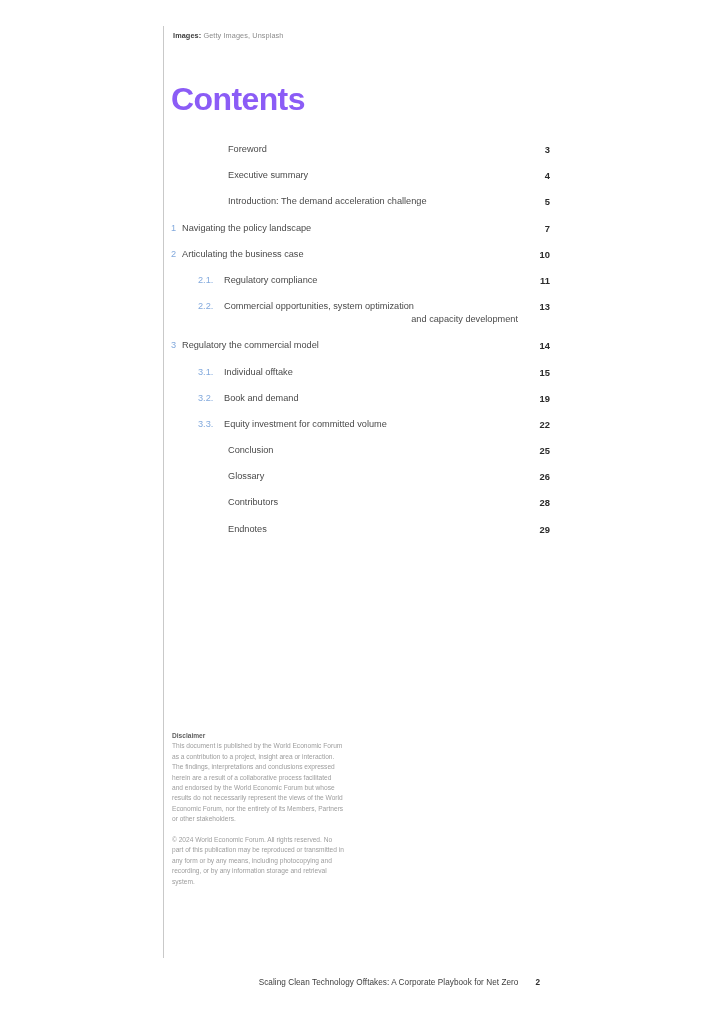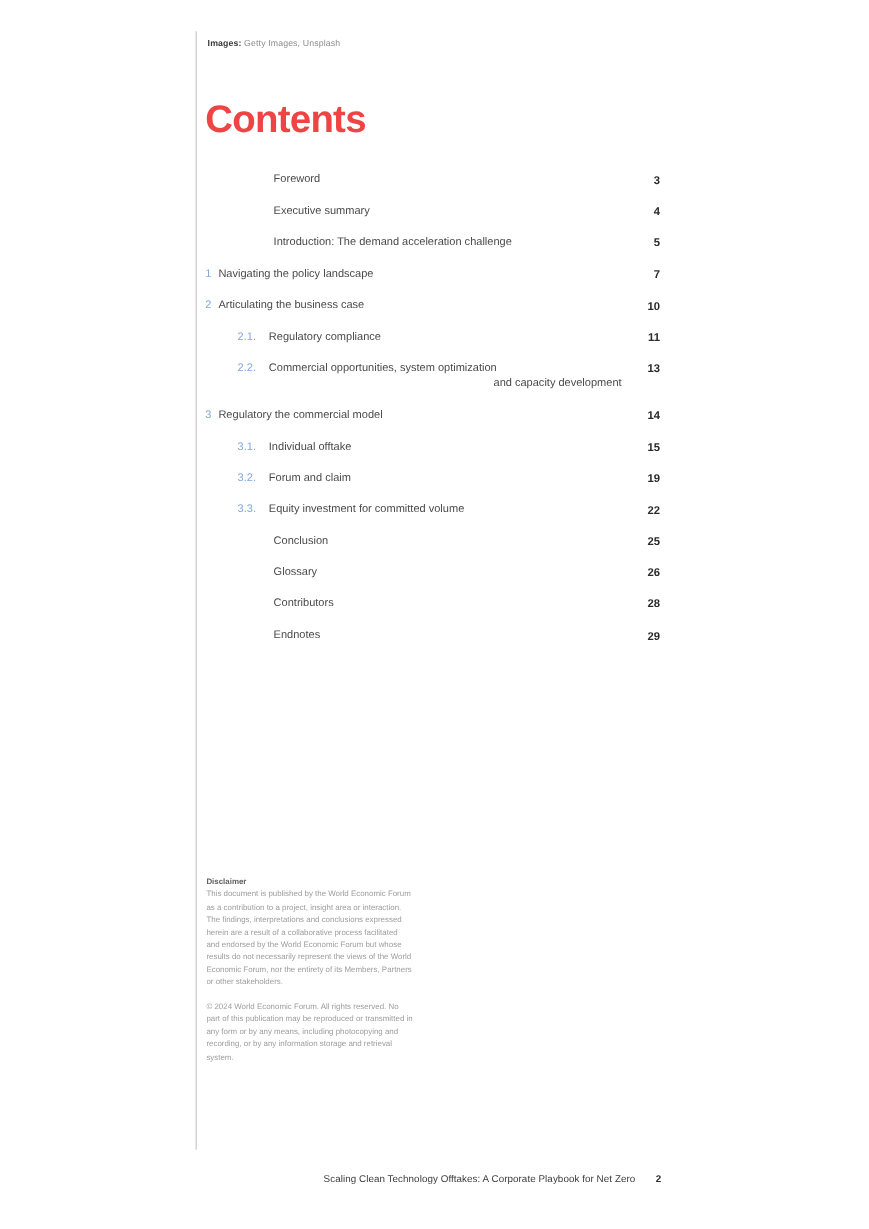--- a/index.html
+++ b/index.html
@@ -47,21 +47,21 @@
   }
 
   
   .page-title {
     position: absolute;
     left: 171px;
     top: 80px;
     font-size: 32px;
     line-height: 38px;
     font-weight: bold;
-    color: #ef4444;
+    color: #8b5cf6;
     letter-spacing: -0.6px;
   }
 
   
   .toc {
     position: absolute;
     left: 171px;
     top: 143px;
     width: 379px;
   }
@@ -134,21 +134,21 @@
   .disclaimer p {
     margin: 0;
   }
   .disclaimer p.copyright {
     margin-top: 10.4px;
   }
 
   
   .footer {
     position: absolute;
-    right: 173px;
+    right: 184px;
     bottom: 37px;
     display: flex;
     align-items: baseline;
     font-size: 8.2px;
     color: #3d3d3d;
     white-space: nowrap;
     margin-top: 11px;
   }
   .footer .f-title {
     letter-spacing: 0.05px;
@@ -214,21 +214,21 @@
         <span class="toc-label">Regulatory the commercial model</span>
         <span class="toc-page">14</span>
       </div>
       <div class="toc-row lvl2">
         <span class="toc-num n2">3.1.</span>
         <span class="toc-label">Individual offtake</span>
         <span class="toc-page">15</span>
       </div>
       <div class="toc-row lvl2">
         <span class="toc-num n2">3.2.</span>
-        <span class="toc-label">Forum and claim</span>
+        <span class="toc-label">Book and demand</span>
         <span class="toc-page">19</span>
       </div>
       <div class="toc-row lvl2">
         <span class="toc-num n2">3.3.</span>
         <span class="toc-label">Equity investment for committed volume</span>
         <span class="toc-page">22</span>
       </div>
       <div class="toc-row lvl0 plain">
         <span class="toc-num n1"></span>
         <span class="toc-label">Conclusion</span>

